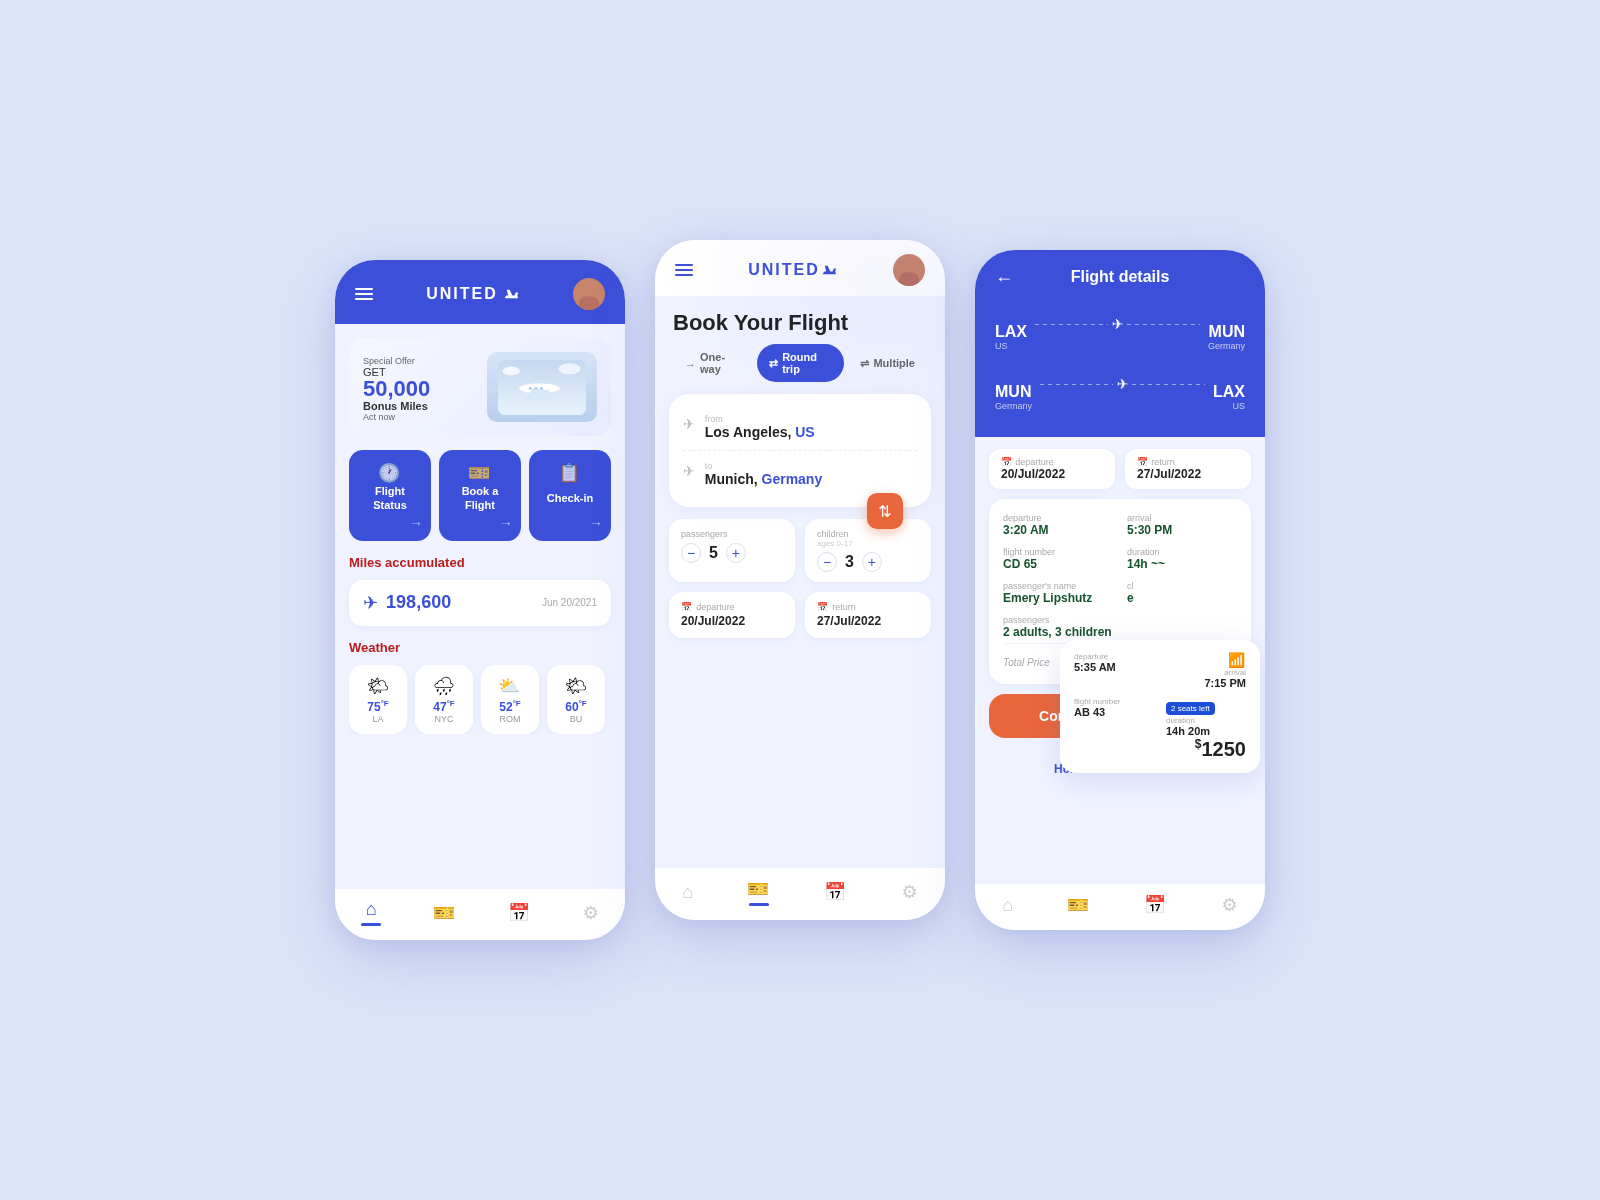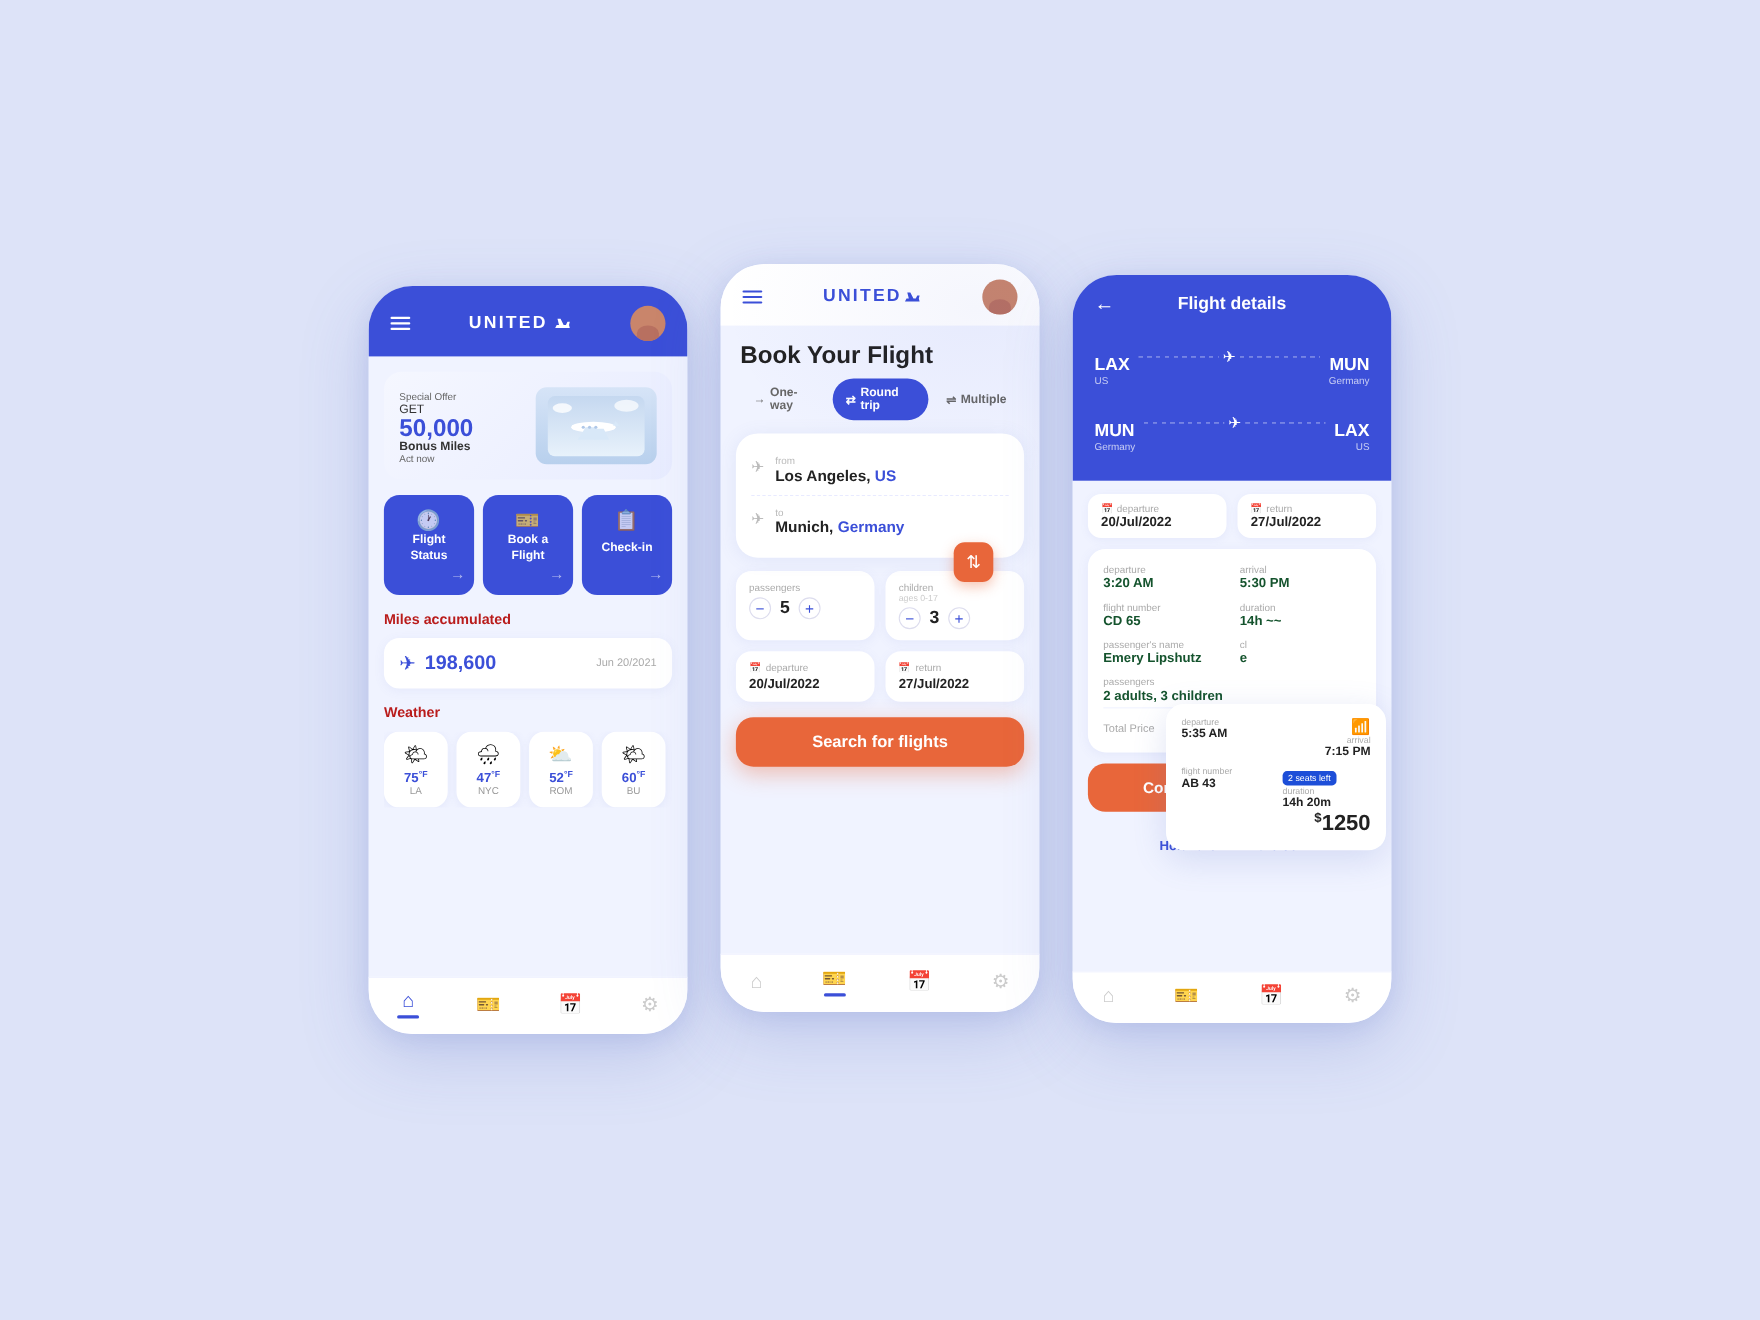--- a/index.html
+++ b/index.html
@@ -361,21 +361,21 @@
     .info-value { font-size: 12px; font-weight: 600; color: #14532d; }
 
     .price-row {
       display: flex;
       align-items: center;
       justify-content: space-between;
       margin: 4px 0 0;
       padding-top: 10px;
       border-top: 1px solid #f0f2ff;
     }
-    .total-label { font-size: 10px; color: #aaa; }
+    .total-label { font-size: 10px; color: #aaa; font-style: italic; }
     .total-price { font-size: 18px; font-weight: 800; color: #3b4fd8; }
 
     .cta-btn {
       margin: 0 14px 8px;
       background: #e8663a;
       border-radius: 16px;
       padding: 14px;
       text-align: center;
       color: white;
       font-size: 14px;
@@ -745,23 +745,20 @@
       </div>
       <div class="date-card">
         <div class="date-label">
           <span>📅</span>
           <span>return</span>
         </div>
         <div class="date-value">27/Jul/2022</div>
       </div>
     </div>
 
-    <div class="search-btn">
-      <span>Search for flights</span>
-    </div>
 
     <div class="nav-bar">
       <div class="nav-item">
         <span class="nav-icon">⌂</span>
       </div>
       <div class="nav-item">
         <span class="nav-icon active">🎫</span>
         <div class="nav-dot"></div>
       </div>
       <div class="nav-item">

